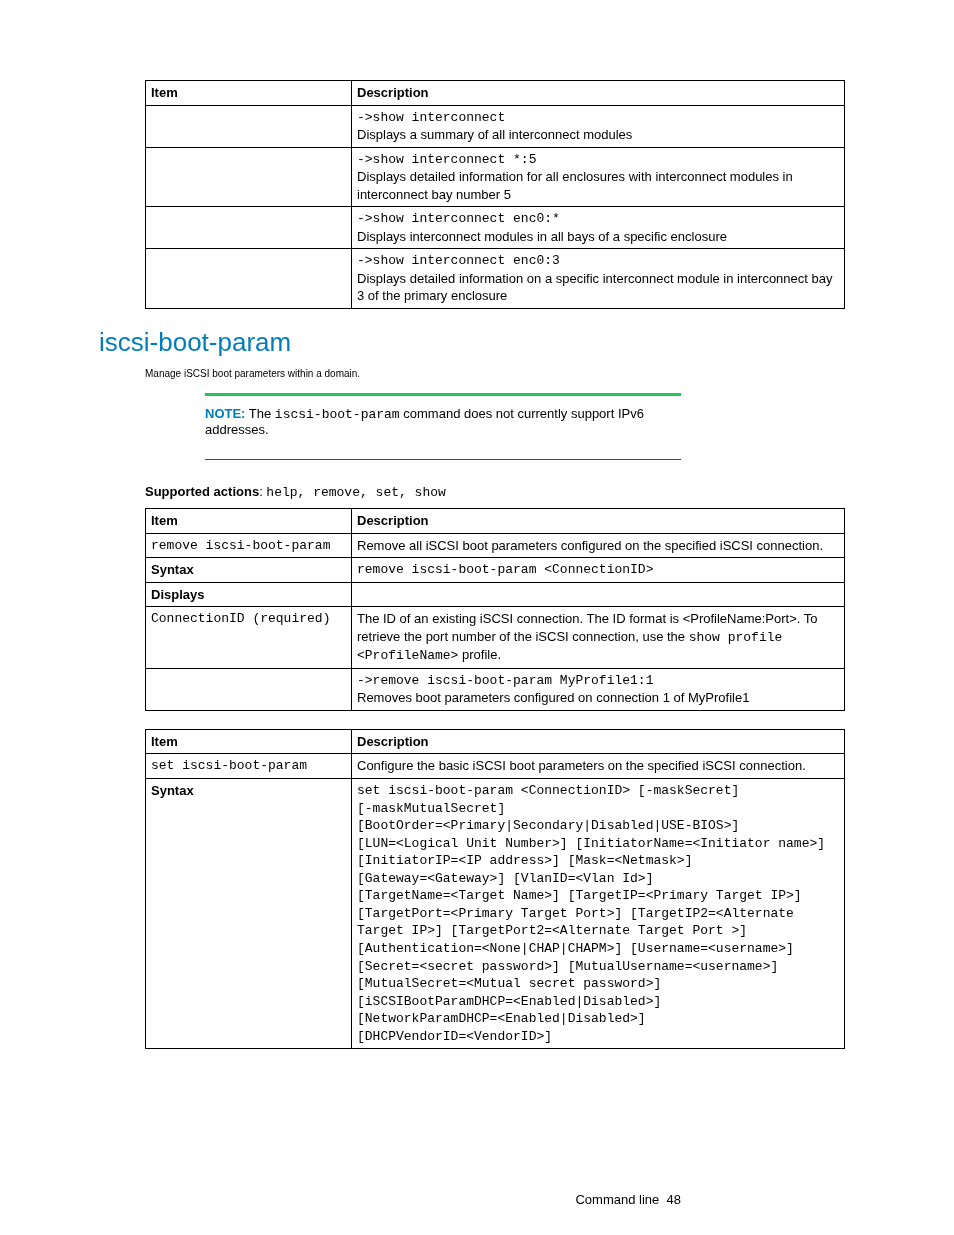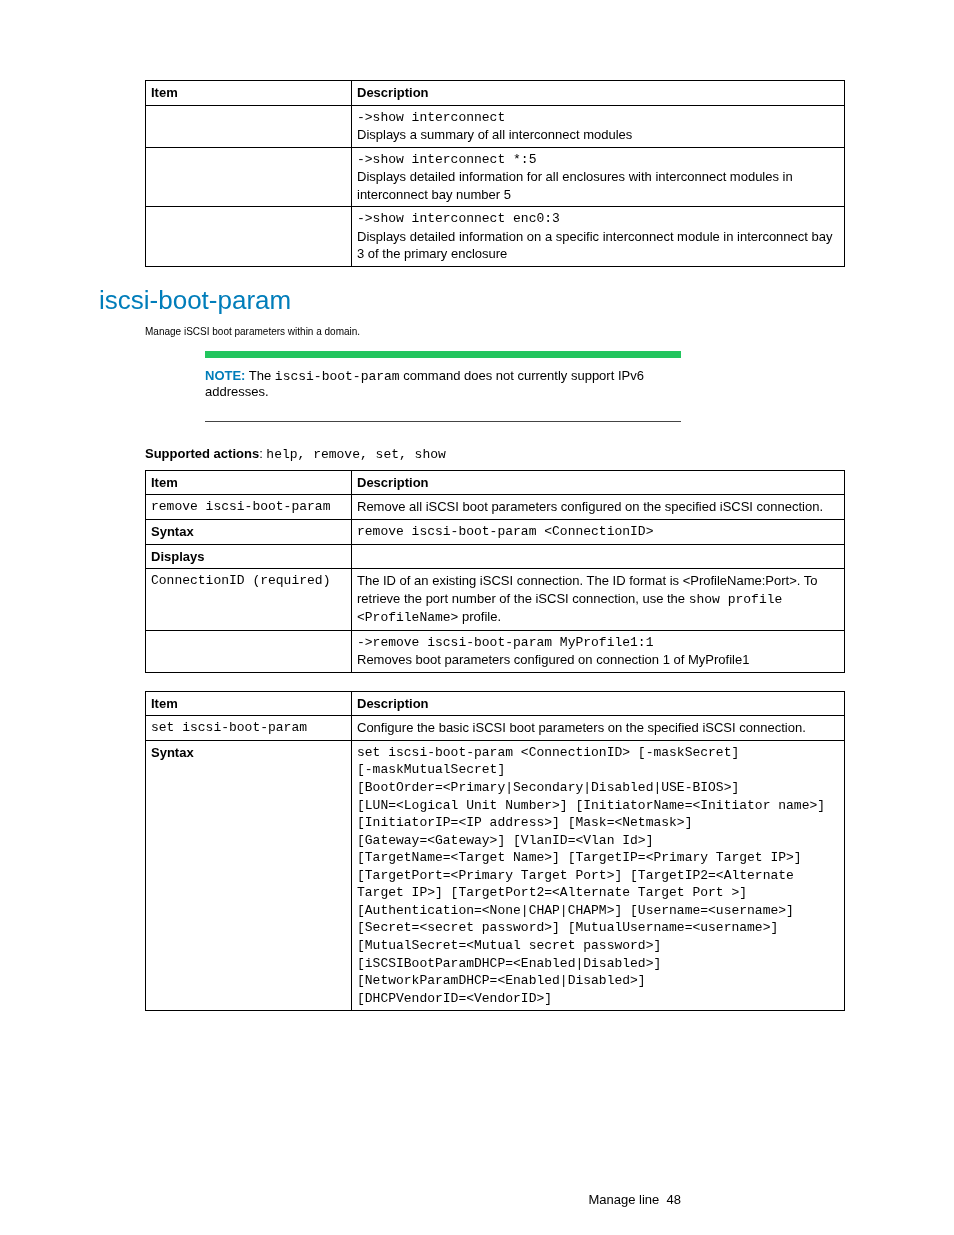--- a/index.html
+++ b/index.html
@@ -43,21 +43,21 @@
     color: #007dba;
     font-weight: normal;
     margin: 18px 0 10px -46px;
   }
   .indent-para {
     margin: 6px 0 14px 0;
     font-size: 10px;
   }
   .note-block {
     margin: 0 0 24px 60px;
-    border-top: 7px solid #22c55e;
+    border-top: 3px solid #22c55e;
     border-bottom: 1px solid #444;
     padding: 10px 0 22px 0;
     font-size: 13px;
   }
   .note-label {
     color: #007dba;
     font-weight: bold;
   }
   .supported {
     margin: 6px 0 8px 0;
@@ -88,20 +88,27 @@
       <td>
         <div class="mono">-&gt;show interconnect</div>
         <div>Displays a summary of all interconnect modules</div>
       </td>
     </tr>
     <tr>
       <td></td>
       <td>
         <div class="mono">-&gt;show interconnect *:5</div>
         <div>Displays detailed information for all enclosures with interconnect modules in interconnect bay number 5</div>
+      </td>
+    </tr>
+    <tr>
+      <td></td>
+      <td>
+        <div class="mono">-&gt;show interconnect enc0:*</div>
+        <div>Displays interconnect modules in all bays of a specific enclosure</div>
       </td>
     </tr>
     <tr>
       <td></td>
       <td>
         <div class="mono">-&gt;show interconnect enc0:3</div>
         <div>Displays detailed information on a specific interconnect module in interconnect bay 3 of the primary enclosure</div>
       </td>
     </tr>
   </tbody>
@@ -175,16 +182,16 @@
 [Secret=&lt;secret password&gt;] [MutualUsername=&lt;username&gt;]
 [MutualSecret=&lt;Mutual secret password&gt;]
 [iSCSIBootParamDHCP=&lt;Enabled|Disabled&gt;]
 [NetworkParamDHCP=&lt;Enabled|Disabled&gt;]
 [DHCPVendorID=&lt;VendorID&gt;]</td>
     </tr>
   </tbody>
     </table>
 
   <div class="footer">
-    <span>Manage line</span>&nbsp;&nbsp;<span>48</span>
+    <span>Command line</span>&nbsp;&nbsp;<span>48</span>
   </div>
 
 </div>
 
 </body></html>

